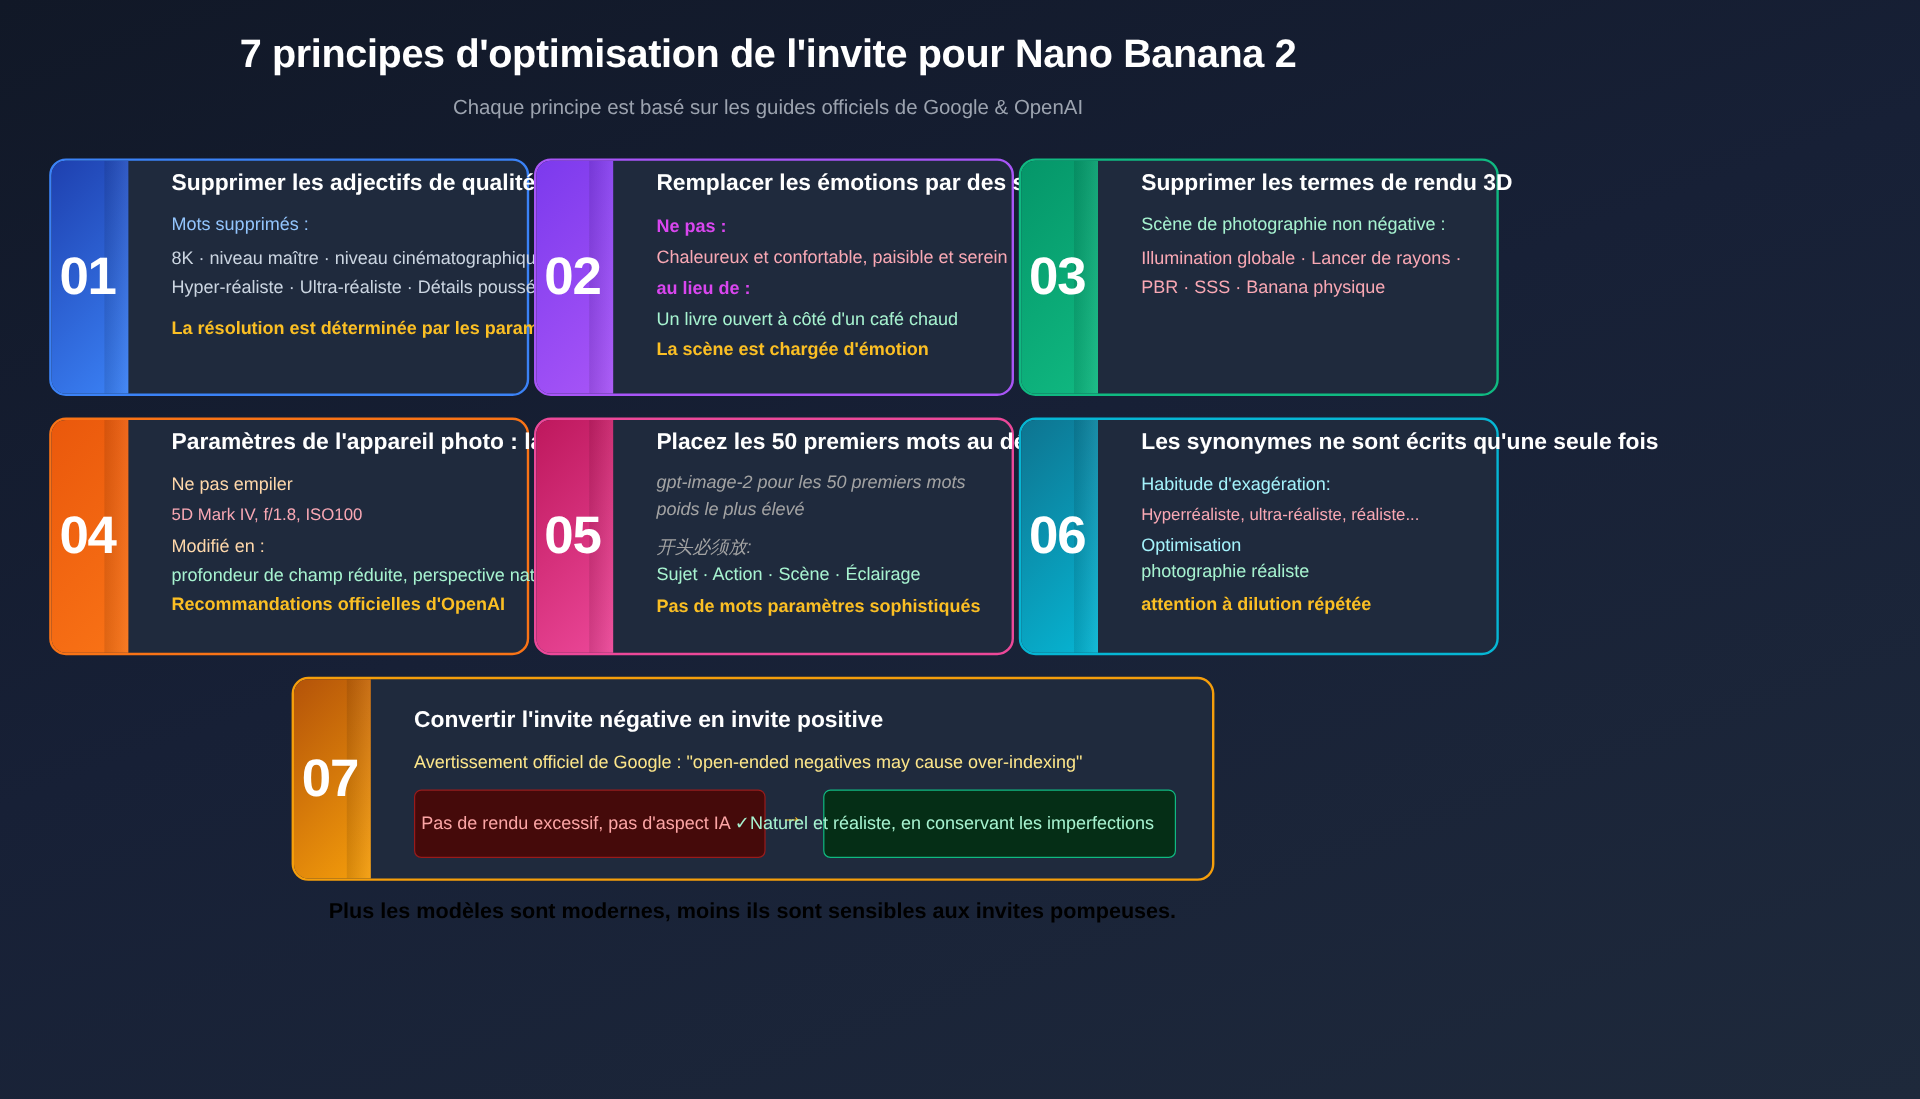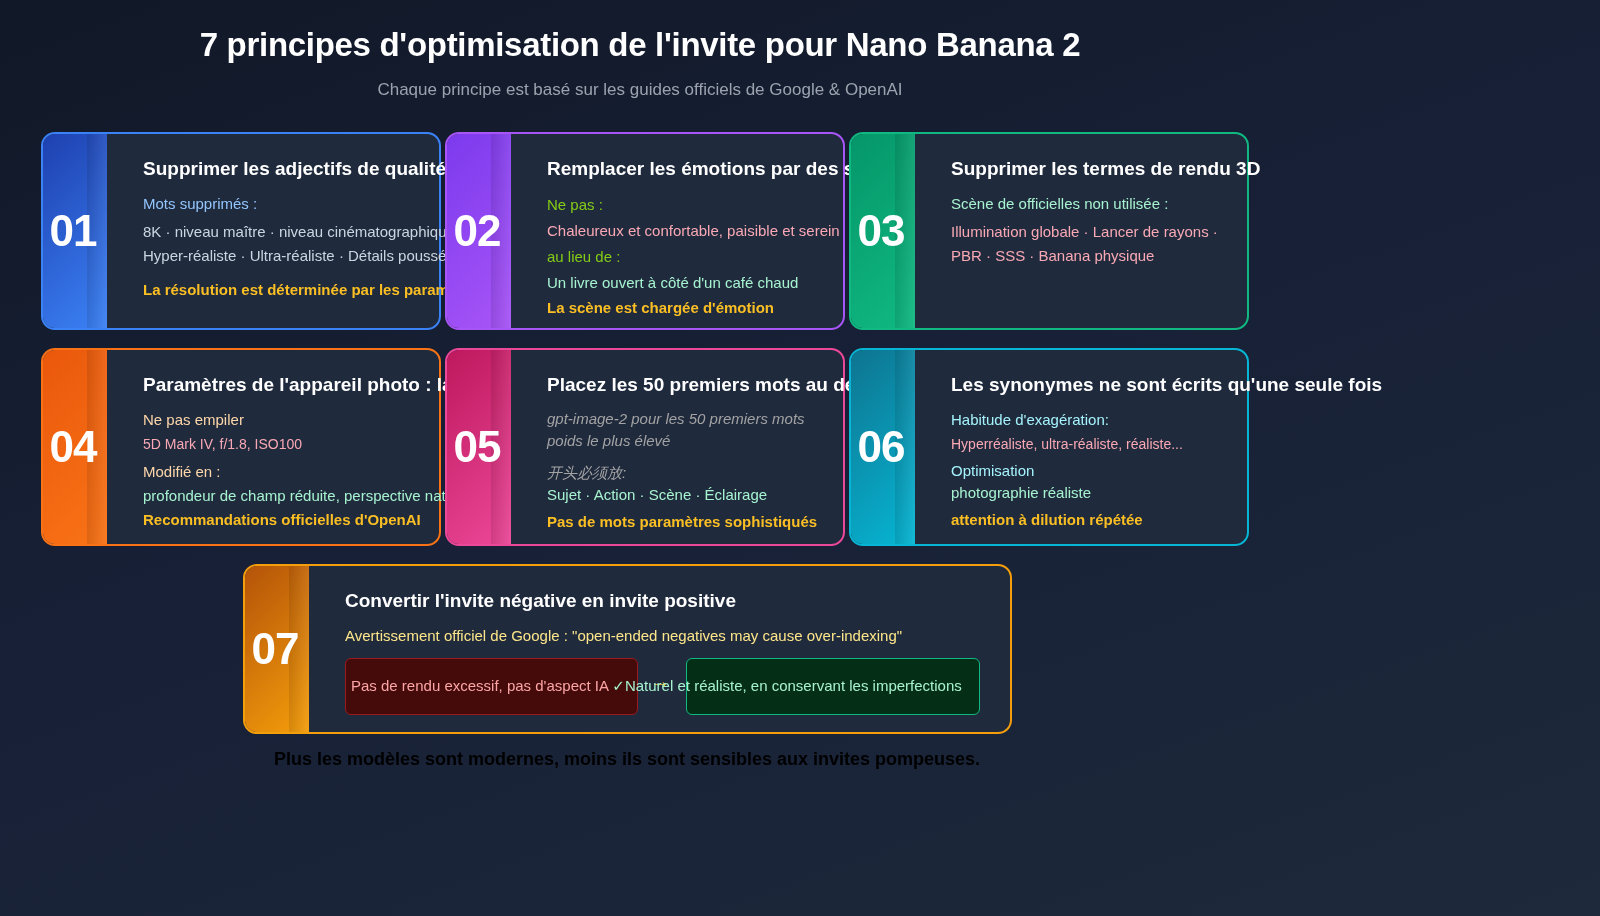--- a/index.html
+++ b/index.html
@@ -34,31 +34,31 @@
   .card .num::after {
     content: ""; position: absolute; right: 0; top: 0; bottom: 0; width: 20px;
     background: linear-gradient(90deg, rgba(0,0,0,0.10), rgba(255,255,255,0.06));
   }
   .card .num span {
     position: relative; z-index: 1; left: -2px;
     font-size: 44px; font-weight: 800; color: #ffffff; letter-spacing: -1px;
   }
   .card .body {
     position: absolute; left: 80px; top: 0; bottom: 0; right: 0;
-    padding: 24px 0 0 20px; white-space: nowrap;
+    padding: 8px 0 0 20px; white-space: nowrap;
   }
   .h { font-size: 19px; font-weight: 700; color: #ffffff; margin-bottom: 12px; }
   .l { font-size: 15px; line-height: 24px; }
   .sm { font-size: 14px; }
   .gap { margin-top: 10px; }
   .gap4 { margin-top: 4px; }
   .bold { font-weight: 700; }
   .blue { color: #93c5fd; }
   .grey { color: #cbd5e1; }
-  .lav { color: #84cc16; }
+  .lav { color: #d946ef; font-weight: bold; }
   .pink { color: #f9a8b4; }
   .mint { color: #a7f3d0; }
   .peach { color: #fed7aa; }
   .rose { color: #a3a3a3; font-style: italic; }
   .cyan { color: #a5f3fc; }
   .yellow { color: #fbbf24; }
   .paleyel { color: #fde68a; }
   .pinkred { color: #fca5a5; }
 
   .c01 { left: 41px; top: 132px; --accent: #3b82f6; --g1: #1e40af; --g2: #3b82f6; }
@@ -122,21 +122,21 @@
     <div class="l yellow bold" style="line-height:24px">La scène est chargée d'émotion</div>
   </div>
 </div>
 
 <div class="card c03">
   <div class="num">
       <span>03</span>
     </div>
   <div class="body">
     <div class="h">Supprimer les termes de rendu 3D</div>
-    <div class="l mint">Scène de officielles non utilisée :</div>
+    <div class="l mint">Scène de photographie non négative :</div>
     <div class="l pink gap4">Illumination globale · Lancer de rayons ·</div>
     <div class="l pink">PBR · SSS · Banana physique</div>
   </div>
 </div>
 
 <div class="card c04">
   <div class="num">
       <span>04</span>
     </div>
   <div class="body">

